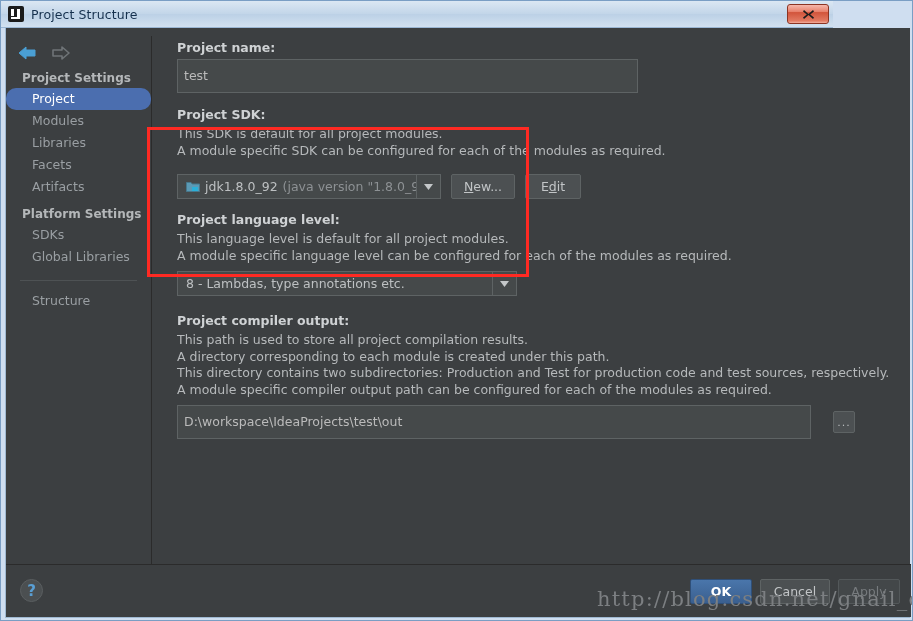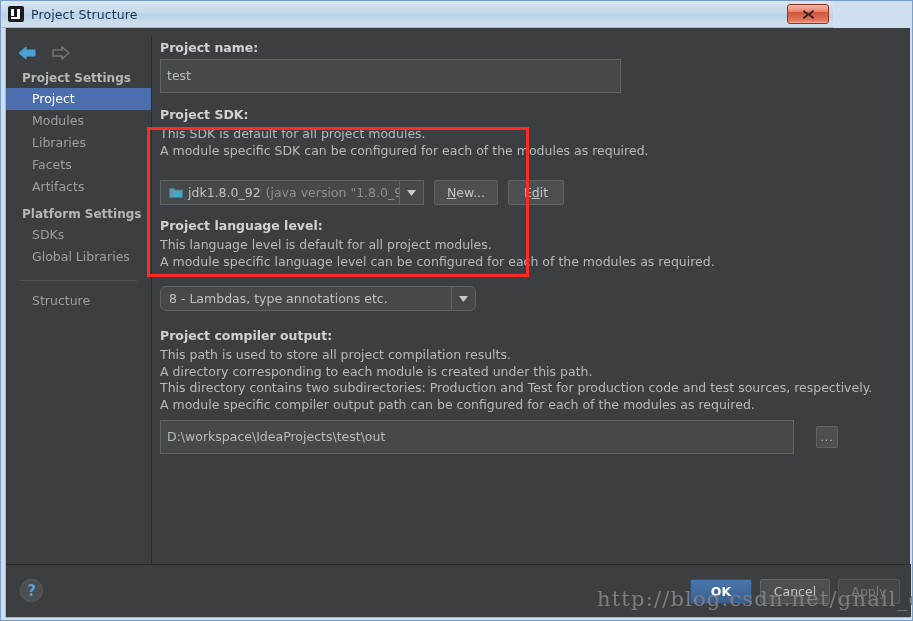--- a/index.html
+++ b/index.html
@@ -79,35 +79,35 @@
     padding-left: 12px; gap: 14px; padding-top: 8px;
   }
   .nav-arrow { cursor: pointer; display: block; }
   .sb-group {
     font-size: 12px; font-weight: bold; color: #b4b7b9;
     padding: 4px 0 3px 16px; margin-top: 5px;
   }
   .sb-item {
     font-size: 12.5px; color: #9a9fa3;
     padding: 3px 0 3px 26px;
-    cursor: pointer; line-height: 16px;
+    cursor: pointer; line-height: 16px; border-radius: 10px;
   }
   .sb-item.selected {
     background: #4b6eaf; color: #ffffff;
   }
   #sb-divider {
     height: 1px; background: #4e5254;
     margin: 12px 14px 9px 14px;
   }
   
   #main {
     position: absolute; left: 147px; top: 0;
     width: 757px; height: 536px;
     background: #3c3f41;
-    padding: 12px 14px 0 7px;
+    padding: 12px 14px 0 24px;
   }
   .lbl-bold {
     font-size: 12.5px; font-weight: bold; color: #cfd2d4;
     margin: 0 0 4px 0;
   }
   .lbl-desc {
     font-size: 12.5px; color: #b6b9bb;
     line-height: 16.5px;
   }
   .textfield {
@@ -254,21 +254,21 @@
 
     <div id="main">
 
       <div class="lbl-bold">Project name:</div>
       <div class="textfield" style="width:461px;">test</div>
 
       <div class="lbl-bold" style="margin-top:14px;">Project SDK:</div>
       <div class="lbl-desc">This SDK is default for all project modules.</div>
       <div class="lbl-desc">A module specific SDK can be configured for each of the modules as required.</div>
 
-      <div style="display:flex; align-items:center; gap:10px; margin-top:21px;">
+      <div style="display:flex; align-items:center; gap:10px; margin-top:15px;">
         <div class="combo" style="width:264px;">
           <span class="combo-text">
             <span class="sdk-icon">
               <svg width="14" height="13" viewBox="0 0 14 13">
                 <path d="M0.5 2.5 L5 2.5 L6.2 4 L13.5 4 L13.5 11.5 L0.5 11.5 Z" fill="#5b9ab5" stroke="#46788c" stroke-width="1"></path>
                 <rect x="6" y="7" width="6" height="4" fill="#2bb0d8"></rect>
               </svg>
             </span>
             <span>jdk1.8.0_92</span>
             <span class="gray">(java version "1.8.0_92")</span>
@@ -286,21 +286,21 @@
         <div class="btn">
             <span>E</span>
             <u>d</u>
             <span>it</span>
           </div>
       </div>
 
       <div class="lbl-bold" style="margin-top:13px;">Project language level:</div>
       <div class="lbl-desc">This language level is default for all project modules.</div>
       <div class="lbl-desc">A module specific language level can be configured for each of the modules as required.</div>
-      <div class="combo" style="width:316px; margin-top:16px;border-radius:6px;">
+      <div class="combo" style="width:340px; margin-top:7px;">
         <span class="combo-text">8 - Lambdas, type annotations etc.</span>
         <span class="combo-arrow">
           <svg width="9" height="6" viewBox="0 0 9 6">
               <path d="M0 0 L9 0 L4.5 6 Z" fill="#c4c7c9"></path>
             </svg>
         </span>
       </div>
 
       <div class="lbl-bold" style="margin-top:17px;">Project compiler output:</div>
       <div class="lbl-desc">This path is used to store all project compilation results.</div>

